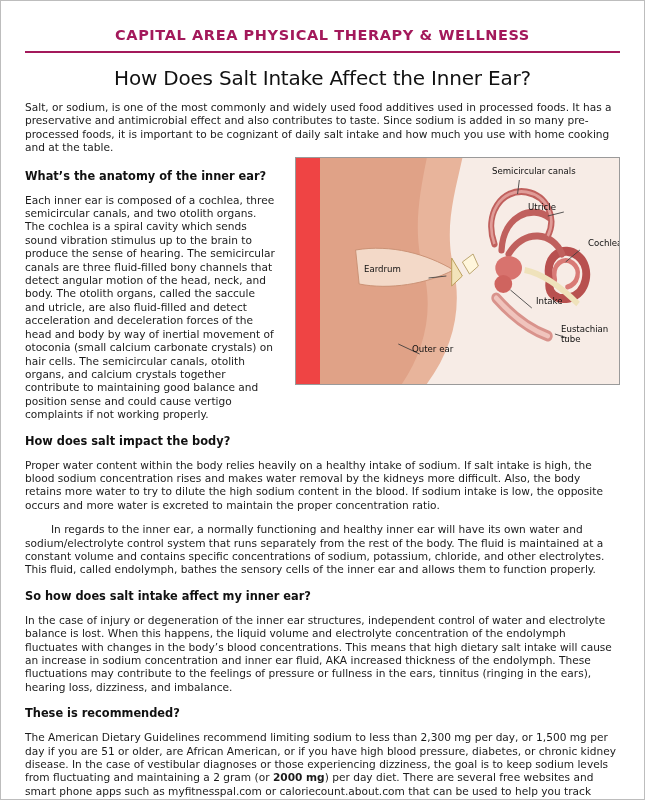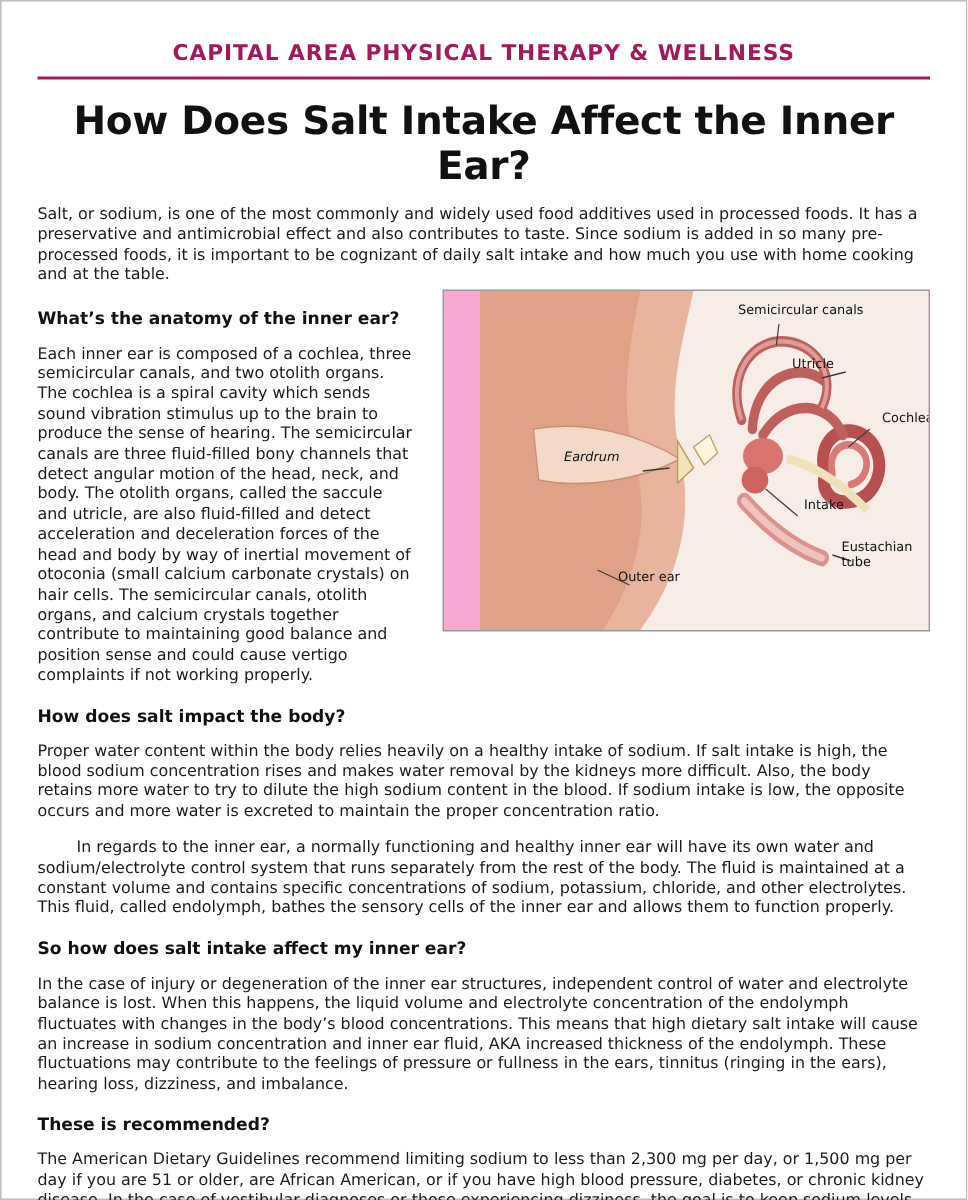--- a/index.html
+++ b/index.html
@@ -35,22 +35,22 @@
     display: inline-block;
   }
   .brand-rule {
     margin-top: 7px;
     border-top: 2px solid #a3195b;
     width: 100%;
   }
   h1.title {
     margin: 13px 0 0 0;
     text-align: center;
-    font-size: 26px;
-    font-weight: 700;
+    font-size: 20px;
+    font-weight: 400;
     letter-spacing: -0.2px;
     color: #111111;
   }
   p.body {
     margin: 11px 0 0 0;
     font-size: 10.6px;
     line-height: 13.4px;
     text-align: left;
     color: #1b1b1b;
   }
@@ -79,21 +79,21 @@
   .figure {
     border: 1px solid #9a9a9a;
     background: #ffffff;
     padding: 0;
     width: 100%;
     box-sizing: border-box;
   }
   .figure-img {
     position: relative;
     height: 226px;
-    background: #f9a8d4;
+    background: #ef4444;
     overflow: hidden;
     padding-left: 24px;
   }
   .figure-caption {
     border-top: 1px solid #9a9a9a;
     padding: 4px 5px 5px 5px;
     font-size: 9.2px;
     line-height: 11.4px;
     color: #1b1b1b;
   }
@@ -168,21 +168,21 @@
               <path d="M292 92 L276 104"></path>
               <path d="M142 118 L122 120"></path>
               <path d="M238 150 L214 132"></path>
               <path d="M264 176 L278 180"></path>
               <path d="M112 196 L88 186"></path>
             </g>
           </svg>
           <div class="anat-label" style="left:196px; top:8px;">Semicircular canals</div>
           <div class="anat-label" style="left:232px; top:44px;">Utricle</div>
           <div class="anat-label" style="left:292px; top:80px;">Cochlea</div>
-          <div class="anat-label" style="left:80px; top:106px;font-style:italic;">Eardrum</div>
+          <div class="anat-label" style="left:68px; top:106px;">Eardrum</div>
           <div class="anat-label" style="left:240px; top:138px;">Intake</div>
           <div class="anat-label" style="left:265px; top:166px; white-space:normal; width:42px; line-height:10px;">Eustachian tube</div>
           <div class="anat-label" style="left:116px; top:186px;">Outer ear</div>
         </div>
       </div>
     </div>
   </div>
 
   <h2 class="sec">How does salt impact the body?</h2>
   <p class="body tight">Proper water content within the body relies heavily on a healthy intake of sodium. If salt intake is high, the blood sodium concentration rises and makes water removal by the kidneys more difficult. Also, the body retains more water to try to dilute the high sodium content in the blood. If sodium intake is low, the opposite occurs and more water is excreted to maintain the proper concentration ratio.</p>

